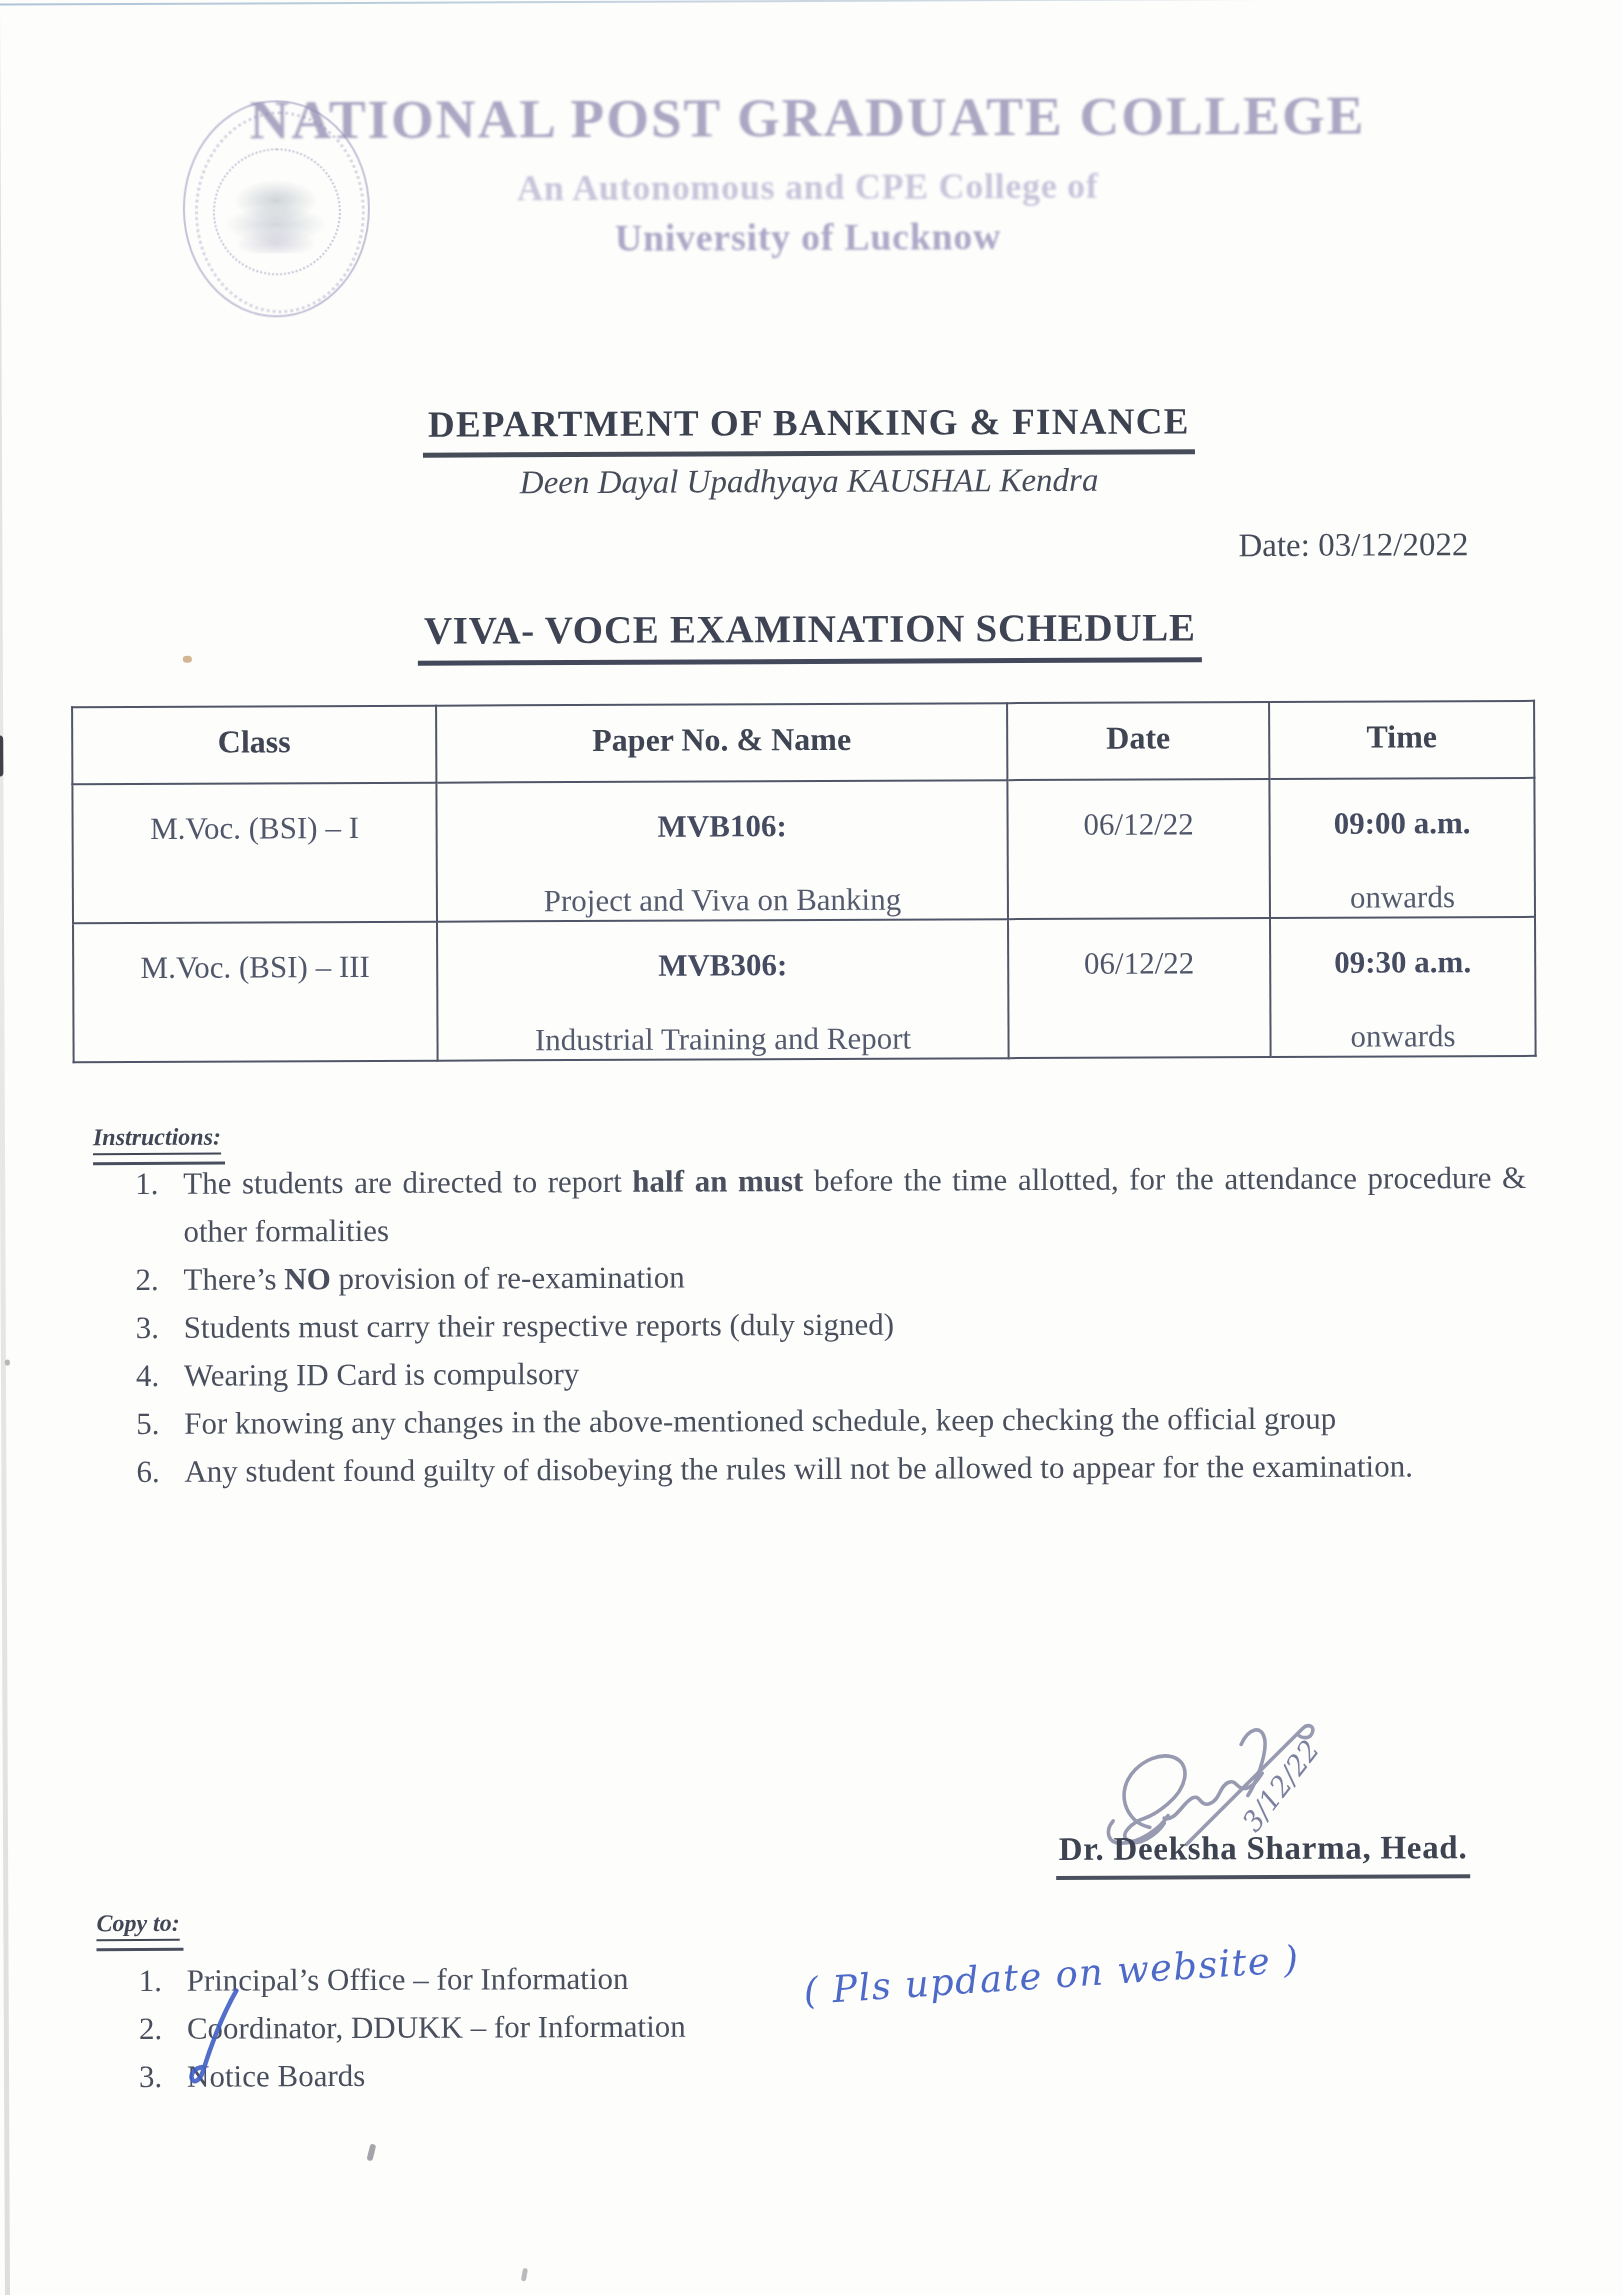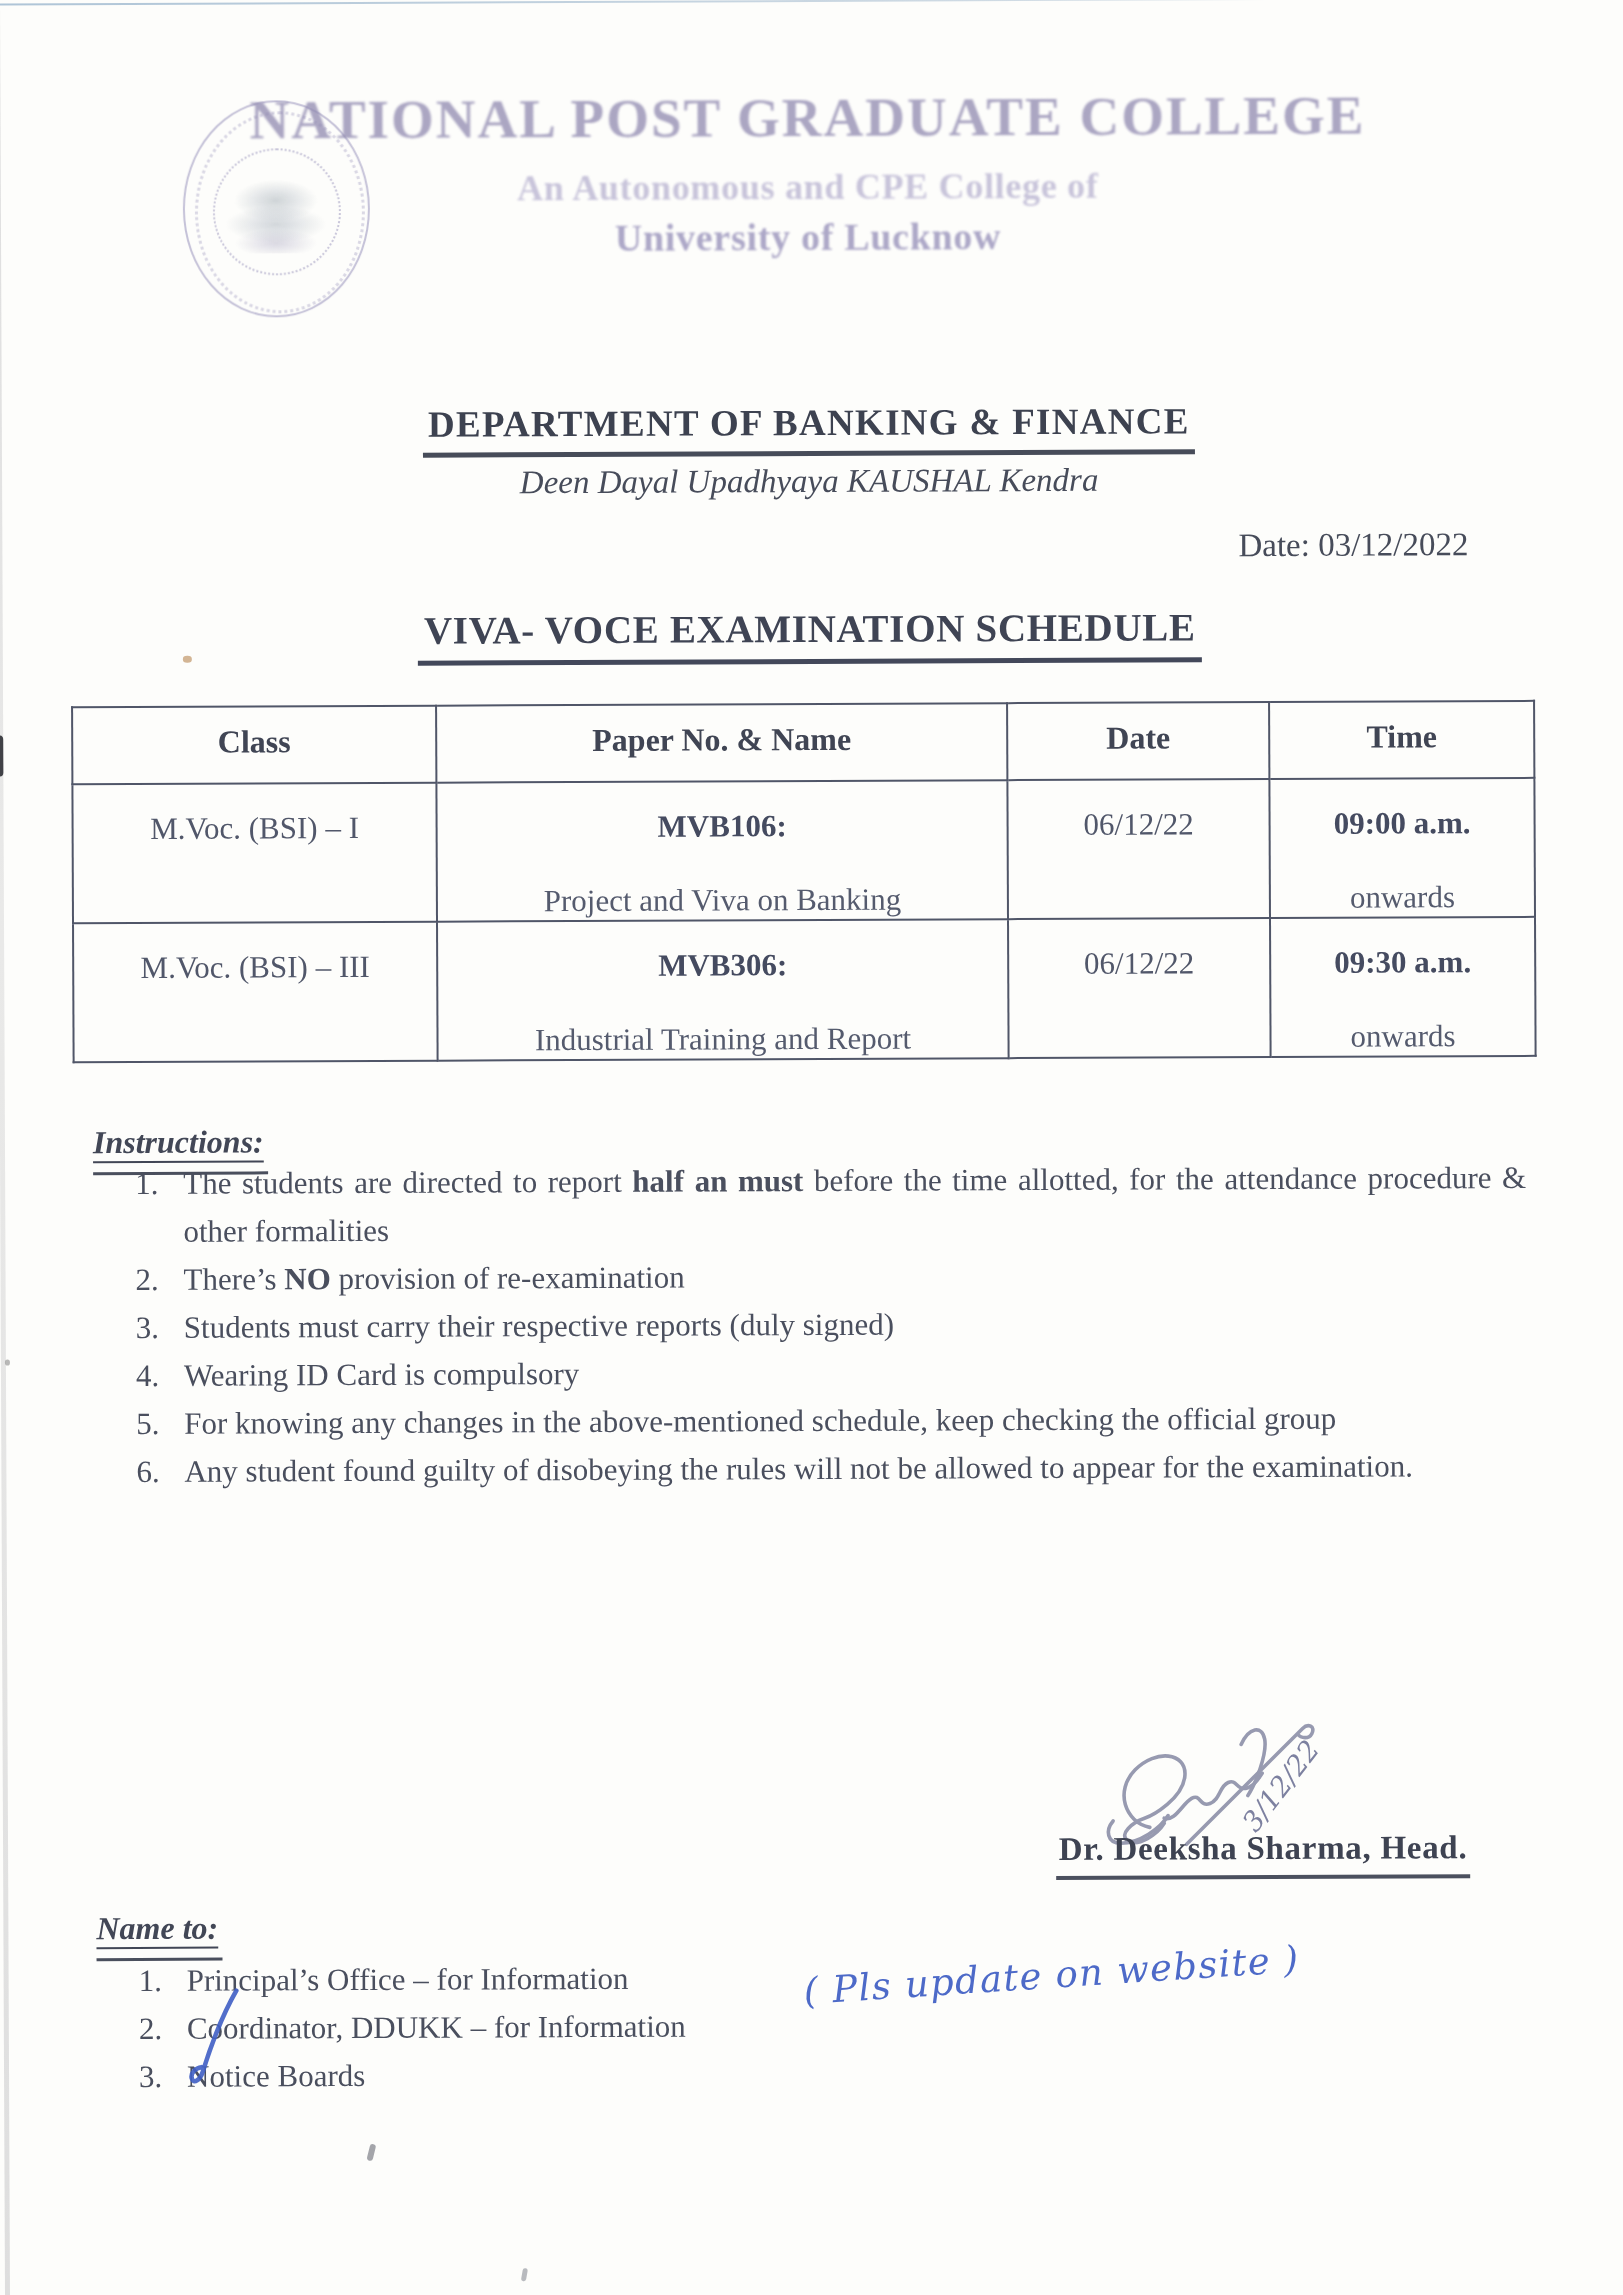--- a/index.html
+++ b/index.html
@@ -55,21 +55,21 @@
     border-collapse:collapse; table-layout:fixed; }
   table.sched th, table.sched td { border:2px solid #505668; }
   table.sched th { height:66px; font-size:32px; font-weight:bold; text-align:center;
     vertical-align:middle; color:#40455а; color:#404554; padding-bottom:7.9px; }
   table.sched td { text-align:center; vertical-align:top; font-size:31px; color:#51576a; padding-top:26px; }
   tr.r1 { height:134px; } tr.r2 { height:139px; }
   .b { font-weight:bold; color:#454b60; }
   .line2 { margin-top:38px; font-weight:normal; color:#555b6e; }
 
   
-  .sec-head { position:absolute; font-size:32px; font-weight:bold; font-style:italic; color:#42475а;
+  .sec-head { position:absolute; font-size:24px; font-weight:bold; font-style:italic; color:#42475а;
     color:#424756; text-decoration:underline; text-decoration-thickness:2px; text-underline-offset:7.9px;
     border-bottom:3.9px solid #4a4f5d; padding:0 3.9px 10.5px 0;font-family:Liberation Serif, serif; }
   .inst-head { left:93px; top:1121px; }
   .copy-head { left:93px; top:1907px; }
 
   .list { position:absolute; font-size:31px; line-height:48px; color:#4a4f5e; }
   .inst-list { left:135px; top:1157px; width:1391px; }
   .copy-list { left:135px; top:1954px; width:917px; line-height:48px; }
   .li { display:flex; }
   .num { flex:none; width:48px; }
@@ -204,21 +204,21 @@
         <path d="M96,186 C58,178 42,130 74,98 C106,66 152,72 150,106 C148,142 100,168 88,172 C70,178 48,196 62,206 C78,217 108,196 118,180"></path>
         <path d="M40,176 C28,190 30,210 52,210 C80,210 112,188 124,168"></path>
         <path d="M118,172 C134,178 146,150 160,142 C174,134 172,156 188,150 C204,144 202,124 216,118 C230,112 228,132 246,126 C258,122 262,112 268,104"></path>
         <path d="M236,60 C248,34 268,30 272,52 C276,74 258,120 246,138"></path>
         <path d="M152,212 L330,36 C338,28 350,32 344,44 C340,52 328,52 322,44"></path>
       </g>
       <text transform="translate(258,196) rotate(-52)" font-size="42" font-style="italic" fill="#7d81a0" font-family="DejaVu Serif, serif">3/12/22</text>
     </svg>
     <div class="sig-name">Dr. Deeksha Sharma, Head.</div>
 
-    <div class="sec-head copy-head">Name to:</div>
+    <div class="sec-head copy-head">Copy to:</div>
     <div class="list copy-list">
       <div class="li">
         <span class="num">1.</span>
         <span class="txt">Principal’s Office – for Information</span>
       </div>
       <div class="li">
         <span class="num">2.</span>
         <span class="txt">Coordinator, DDUKK – for Information</span>
       </div>
       <div class="li">

